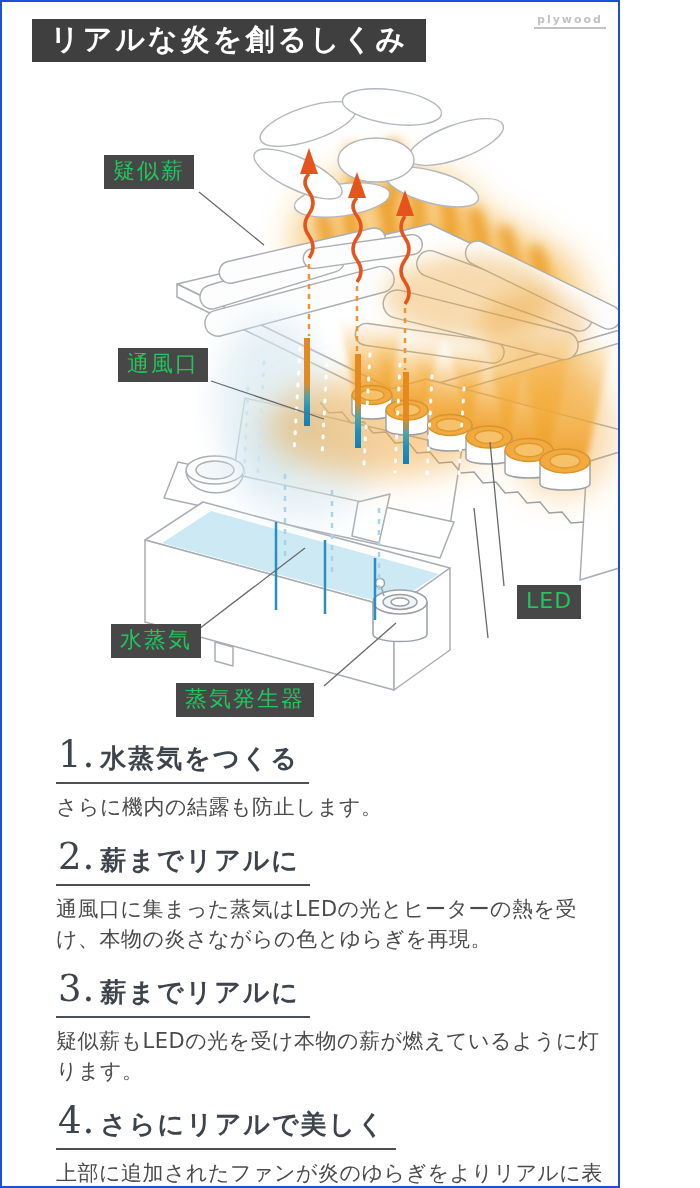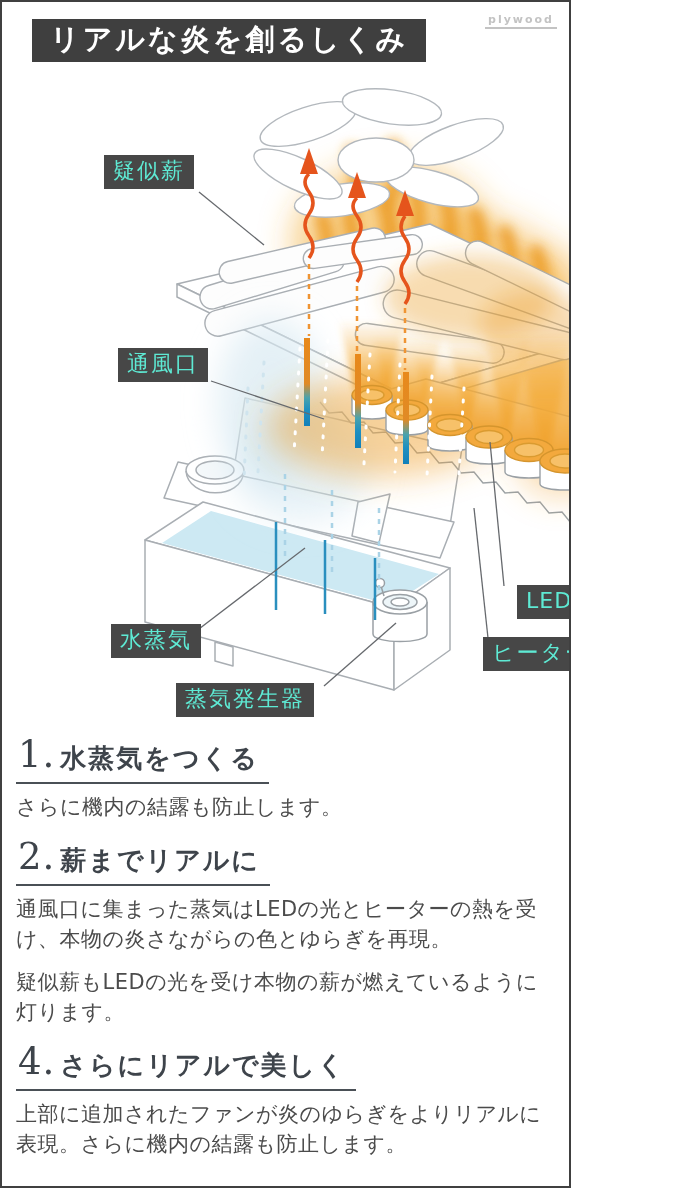--- a/index.html
+++ b/index.html
@@ -1,46 +1,46 @@
 <!DOCTYPE html>
 <html><head>
 <meta charset="utf-8">
 <style>
   html,body{margin:0;padding:0;background:#fff;}
   .page{
-    position:relative;width:571px;height:1188px;box-sizing:border-box;
-    background:#fff;border:2px solid #404040;overflow:hidden;
+    position:relative;width:620px;height:1188px;box-sizing:border-box;
+    background:#fff;border:2px solid #1d4ed8;overflow:hidden;
     font-family:"DejaVu Sans","Liberation Sans",sans-serif;
   }
   
   .title-banner{
     position:absolute;left:30px;top:17px;background:#3f3f3f;color:#fff;
     font-family:"DejaVu Serif","Liberation Serif",serif;font-weight:600;
     font-size:29px;letter-spacing:3px;padding:5px 18px 8px;line-height:1.05;
   }
   .brand-logo{
     position:absolute;right:12px;top:12px;color:#c3c3c3;
     font-size:11px;font-weight:bold;letter-spacing:2px;
     border-bottom:2px solid #c3c3c3;padding:0 3px 1px;line-height:1.1;
   }
   
   .diagram-svg{position:absolute;left:0;top:0;width:700px;height:730px;}
   .badge{
-    position:absolute;background:#474747;color:#5eead4;font-size:22px;
+    position:absolute;background:#474747;color:#22c55e;font-size:22px;
     letter-spacing:2px;padding:4px 9px 6px;line-height:1.1;white-space:nowrap;
   }
   .badge-fake-log{left:102px;top:153px;}
   .badge-vent{left:116px;top:346px;}
   .badge-water-vapor{left:109px;top:622px;text-align:right;}
   .badge-steam-generator{left:174px;top:681px;}
   .badge-led{left:515px;top:583px;letter-spacing:1px;}
   .badge-heater{left:481px;top:635px;}
   
   .sections{position:absolute;left:14px;right:12px;top:731px;}
-  .section{margin-bottom:13px;}
+  .section{margin-bottom:13px;margin-left:40px;}
   .section-heading{
     display:inline-block;border-bottom:2px solid #4a5056;
     padding:0 10px 6px 2px;color:#3e444b;
     font-family:"DejaVu Serif","Liberation Serif",serif;
   }
   .section-number{font-size:37px;font-weight:500;letter-spacing:1px;}
   .section-title{font-size:26px;font-weight:bold;letter-spacing:2px;margin-left:5px;}
   .section-body{
     margin:8px 0 0;color:#4b4b4b;font-size:21px;line-height:1.43;
     letter-spacing:0.5px;
@@ -302,39 +302,41 @@
   </svg>
 
   <div class="title-banner">リアルな炎を創るしくみ</div>
   <div class="brand-logo">plywood</div>
 
   <div class="badge badge-fake-log">疑似薪</div>
   <div class="badge badge-vent">通風口</div>
   <div class="badge badge-water-vapor">水蒸気</div>
   <div class="badge badge-steam-generator">蒸気発生器</div>
   <div class="badge badge-led">LED</div>
-  <div class="badge badge-heater">ヒーター</div>
 
   <div class="sections">
 
     <div class="section">
       <div class="section-heading">
         <span class="section-number">1.</span><span class="section-title">水蒸気をつくる</span>
       </div>
       <p class="section-body">さらに機内の結露も防止します。</p>
     </div>
 
     <div class="section">
       <div class="section-heading">
         <span class="section-number">2.</span><span class="section-title">薪までリアルに</span>
       </div>
       <p class="section-body">通風口に集まった蒸気はLEDの光とヒーターの熱を受け、本物の炎さながらの色とゆらぎを再現。</p>
     </div>
 
     <div class="section">
+      <div class="section-heading">
+        <span class="section-number">3.</span><span class="section-title">薪までリアルに</span>
+      </div>
       <p class="section-body">疑似薪もLEDの光を受け本物の薪が燃えているように灯ります。</p>
     </div>
 
     <div class="section">
       <div class="section-heading">
         <span class="section-number">4.</span><span class="section-title">さらにリアルで美しく</span>
       </div>
       <p class="section-body">上部に追加されたファンが炎のゆらぎをよりリアルに表現。さらに機内の結露も防止します。</p>
     </div>
 

